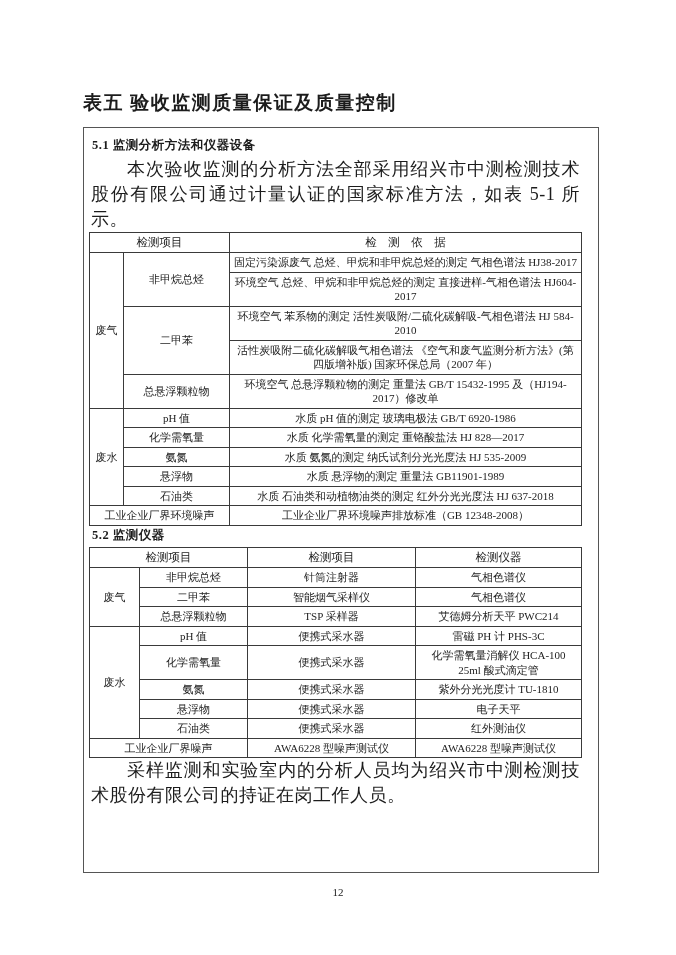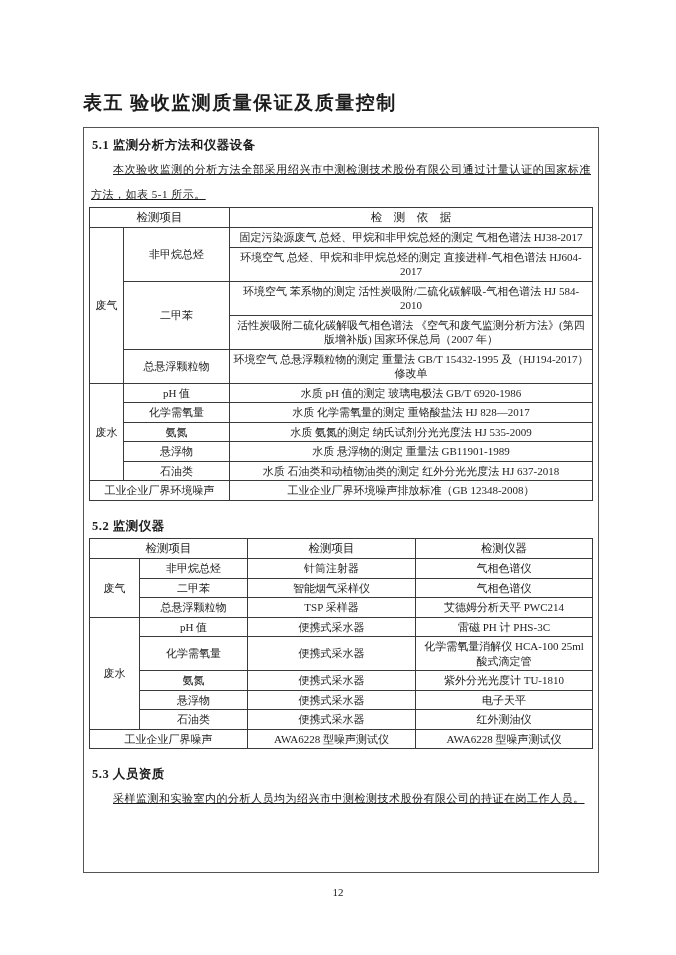--- a/index.html
+++ b/index.html
@@ -15,37 +15,36 @@
     left: 83px; top: 90px;
     font-size: 19px;
     font-weight: bold;
     letter-spacing: 1.5px;
   }
   .content-box {
     position: absolute;
     left: 83px; top: 127px;
     width: 516px; height: 746px;
     border: 1.5px solid #555555;
-    padding: 7px 5px 0 5px;
+    padding: 7px 16px 0 5px;
   }
   .sec-heading {
     font-size: 12.5px;
     font-weight: bold;
     margin: 2px 0 3px 3px;
     letter-spacing: 0.5px;
   }
-  .sec-heading.spaced { margin-top: 17px; }
+  .sec-heading.spaced { margin-top: 1px; }
   .para {
-    font-size: 11px;
+    font-size: 18px;
     line-height: 25px;
     text-align: justify;
     text-indent: 2em;
     margin: 0 2px;
     letter-spacing: 0.5px;
-    text-decoration: underline;
   }
   .tbl-title {
     text-align: center;
     font-weight: bold;
     font-size: 12.5px;
     margin: 3px 0 2px 0;
   }
   table.doc {
     width: 100%;
     border-collapse: collapse;
@@ -197,18 +196,17 @@
       <td>红外测油仪</td>
     </tr>
     <tr>
       <td colspan="2">工业企业厂界噪声</td>
       <td>AWA6228 型噪声测试仪</td>
       <td>AWA6228 型噪声测试仪</td>
     </tr>
   </tbody>
     </table>
 
-  <div class="sec-heading spaced">5.3 人员资质</div>
   <p class="para">采样监测和实验室内的分析人员均为绍兴市中测检测技术股份有限公司的持证在岗工作人员。</p>
 
 </div>
 
 <div class="page-number">12</div>
 
 </body></html>

